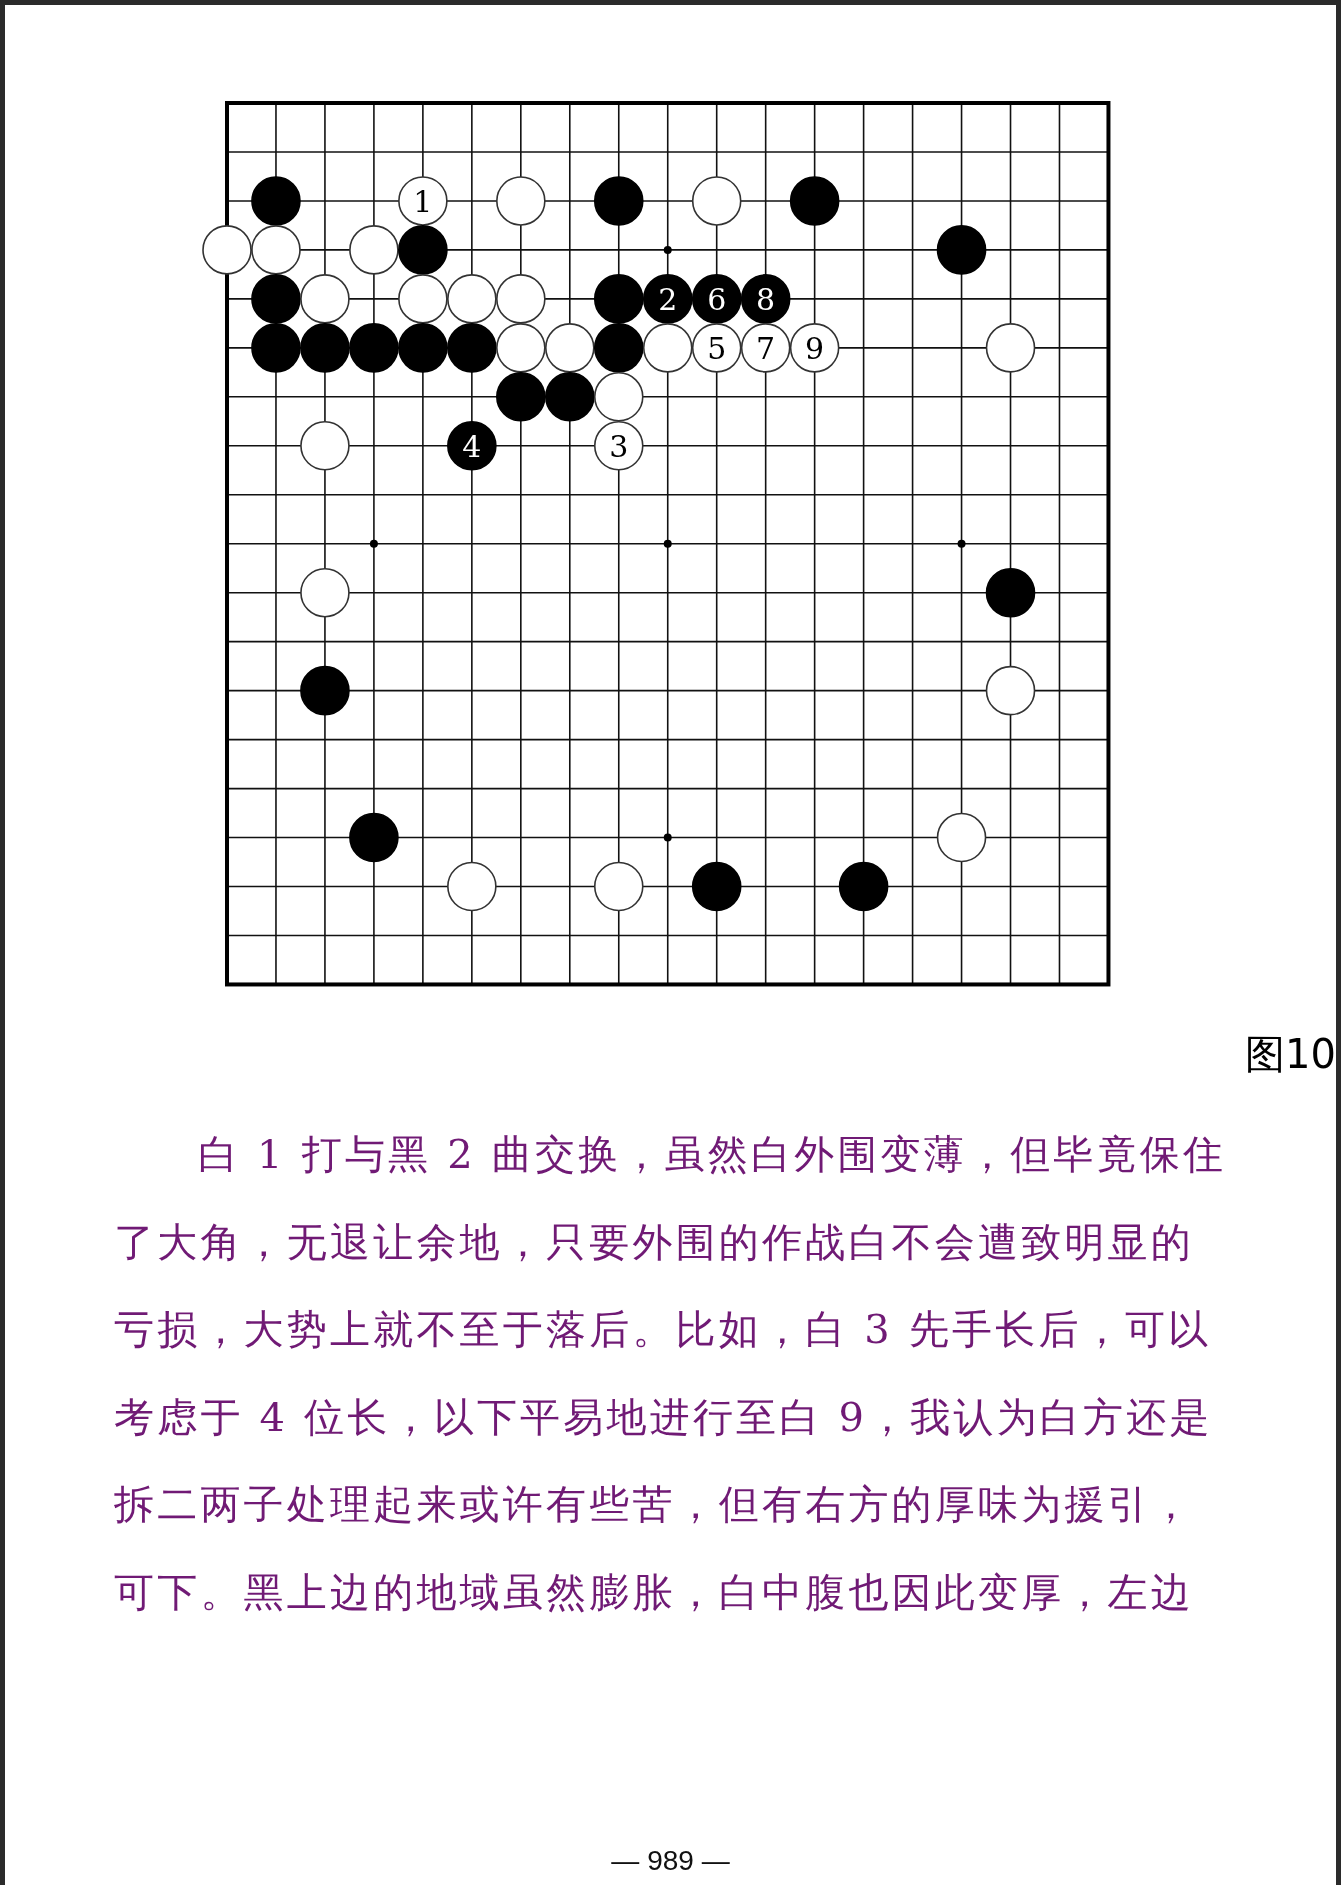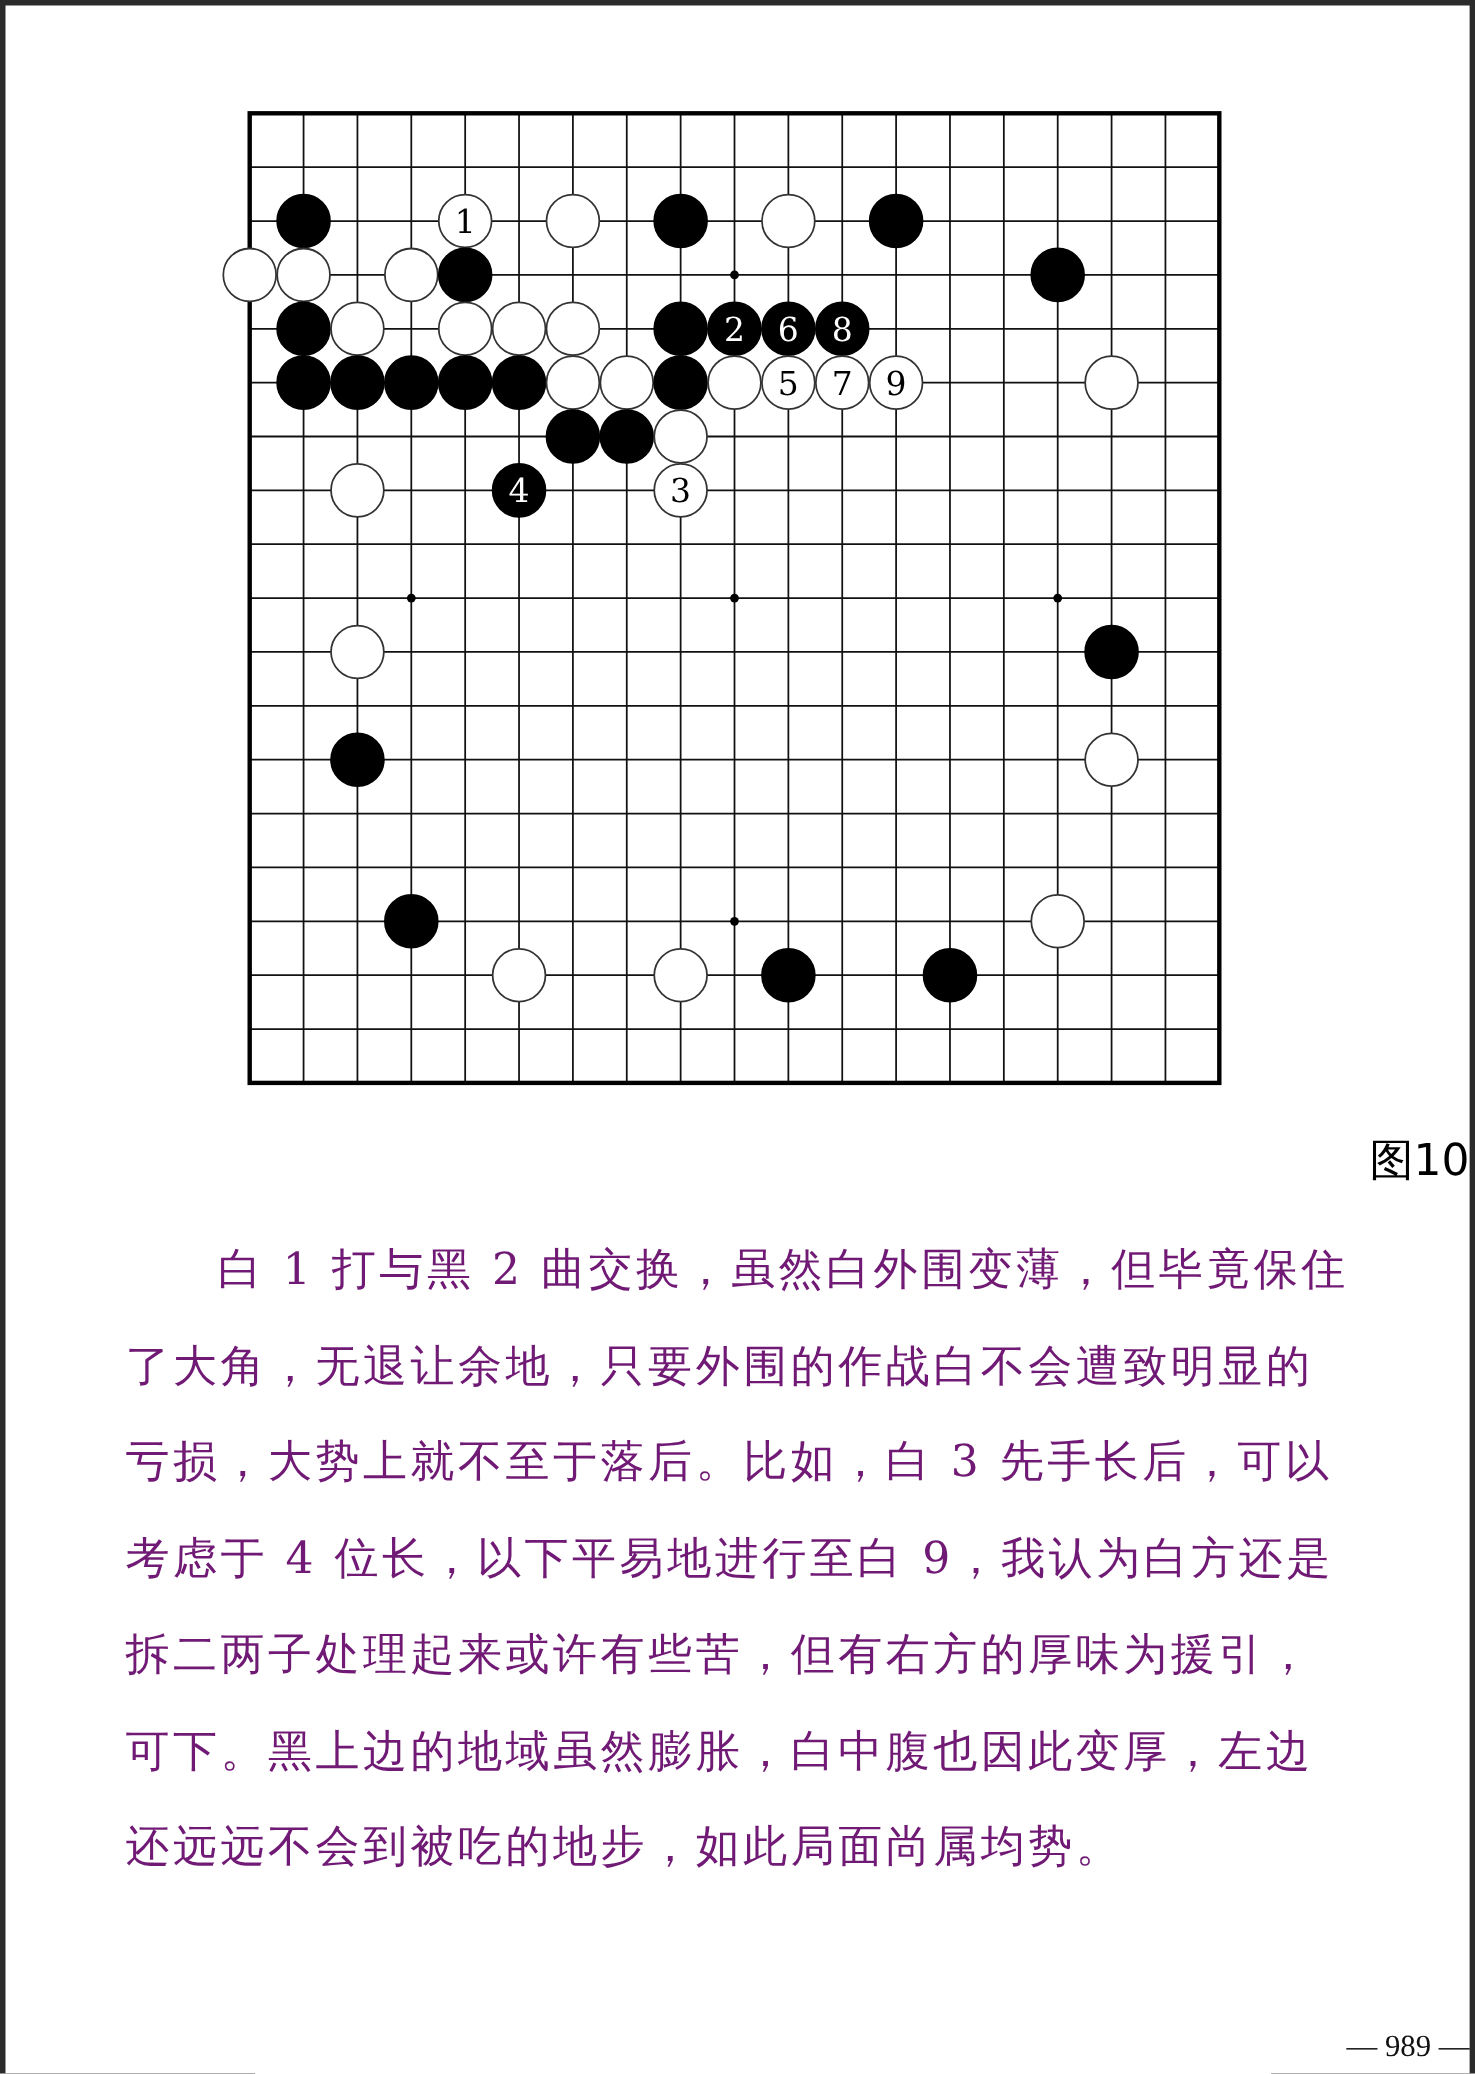--- a/index.html
+++ b/index.html
@@ -9,22 +9,22 @@
   svg.board { position:absolute; left:0; top:0; }
   .caption { position:absolute; top:1022px; left:0; width:1331px; text-align:right;
     font-family:"DejaVu Sans", sans-serif; font-size:40px; color:#000; }
   .para { position:absolute; left:109px; width:1120px;
     font-family:"DejaVu Serif", serif; font-size:40px; color:#701a75; line-height:87.5px;
     letter-spacing:3.2px; text-align:justify; }
   .para .line { display:block; white-space:nowrap; height:87.5px; }
   .para .line.indent { padding-left:84px; }
   .para2 { position:absolute; left:193px; top:1735px;
     font-family:"DejaVu Sans", sans-serif; font-size:38px; color:#111; white-space:nowrap; }
-  .pagenum { position:absolute; left:0; width:1331px; top:1840px; text-align:right;
-    font-family:Liberation Serif, serif; font-size:28px; color:#111; }
+  .pagenum { position:absolute; left:0; width:1331px; top:1840px; text-align:center;
+    font-family:Liberation Sans, sans-serif; font-size:28px; color:#111; }
 </style>
 </head>
 <body>
 
 <div class="page">
   <div class="board-wrap">
     <svg class="board" id="board-svg" width="1331" height="1010">
         <line x1="222" y1="98" x2="222" y2="979.46" stroke="#111" stroke-width="1.6"></line>
         <line x1="222" y1="98" x2="1103.46" y2="98" stroke="#111" stroke-width="1.6"></line>
         <line x1="270.97" y1="98" x2="270.97" y2="979.46" stroke="#111" stroke-width="1.6"></line>
@@ -234,18 +234,17 @@
 
   <div class="caption">图10</div>
 
   <div class="para" style="top:1106px;">
     <span class="line indent">白 1 打与黑 2 曲交换，虽然白外围变薄，但毕竟保住</span>
     <span class="line">了大角，无退让余地，只要外围的作战白不会遭致明显的</span>
     <span class="line">亏损，大势上就不至于落后。比如，白 3 先手长后，可以</span>
     <span class="line">考虑于 4 位长，以下平易地进行至白 9，我认为白方还是</span>
     <span class="line">拆二两子处理起来或许有些苦，但有右方的厚味为援引，</span>
     <span class="line">可下。黑上边的地域虽然膨胀，白中腹也因此变厚，左边</span>
-    <span class="line">还远远不会到被吃的地步，如此局面尚属均势。</span>
   </div>
 
 
   <div class="pagenum">— 989 —</div>
 </div>
 
 </body></html>

